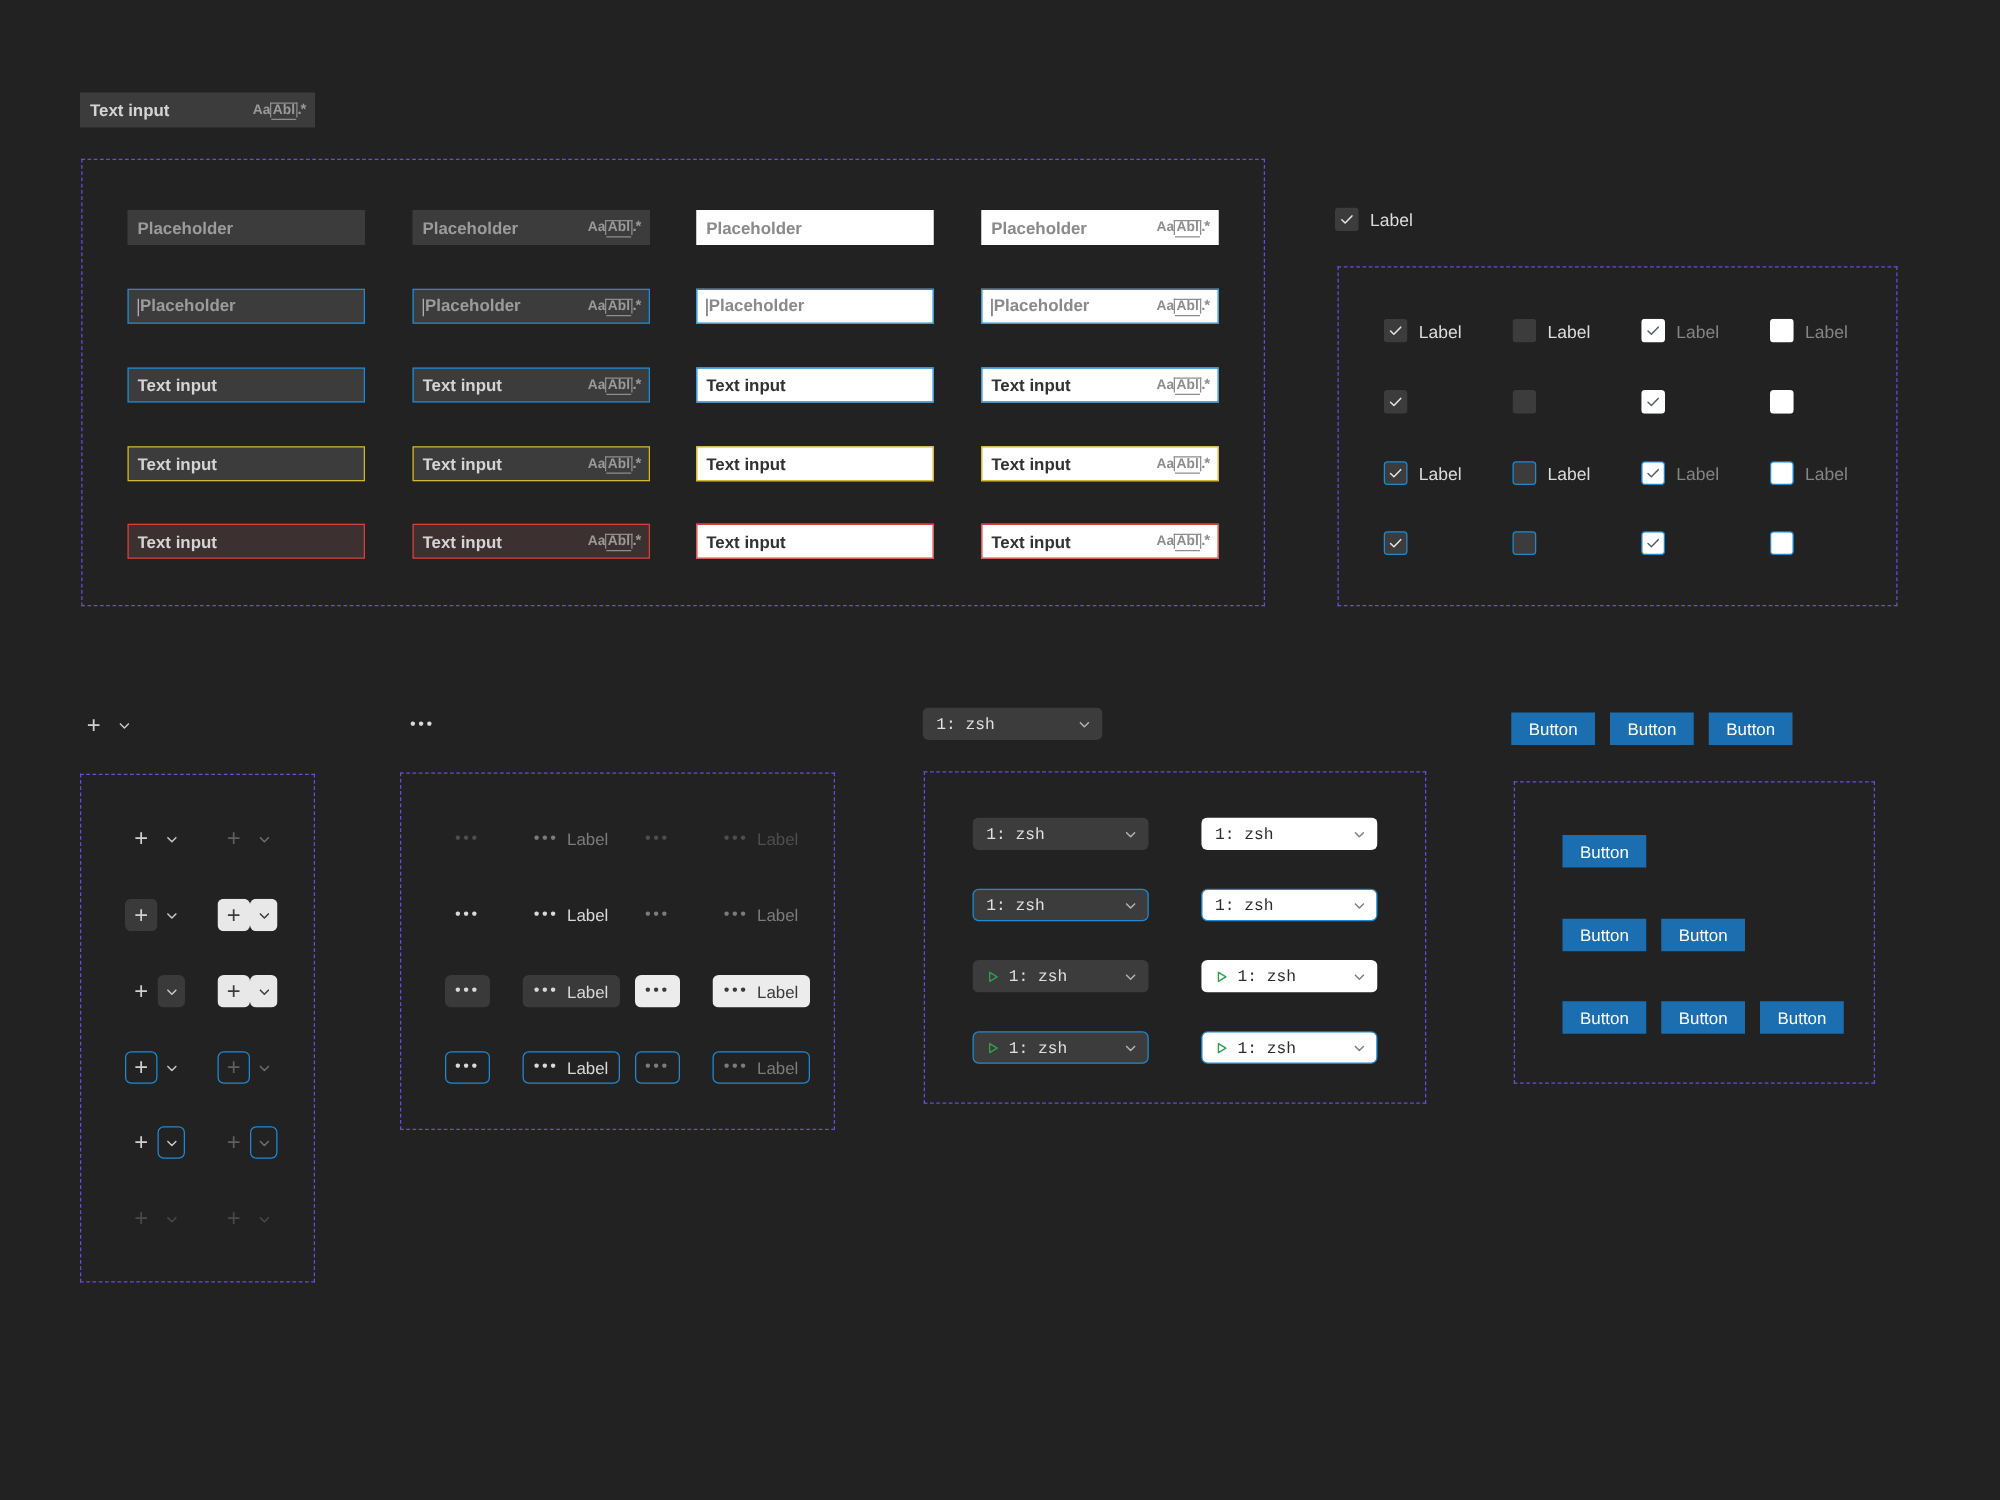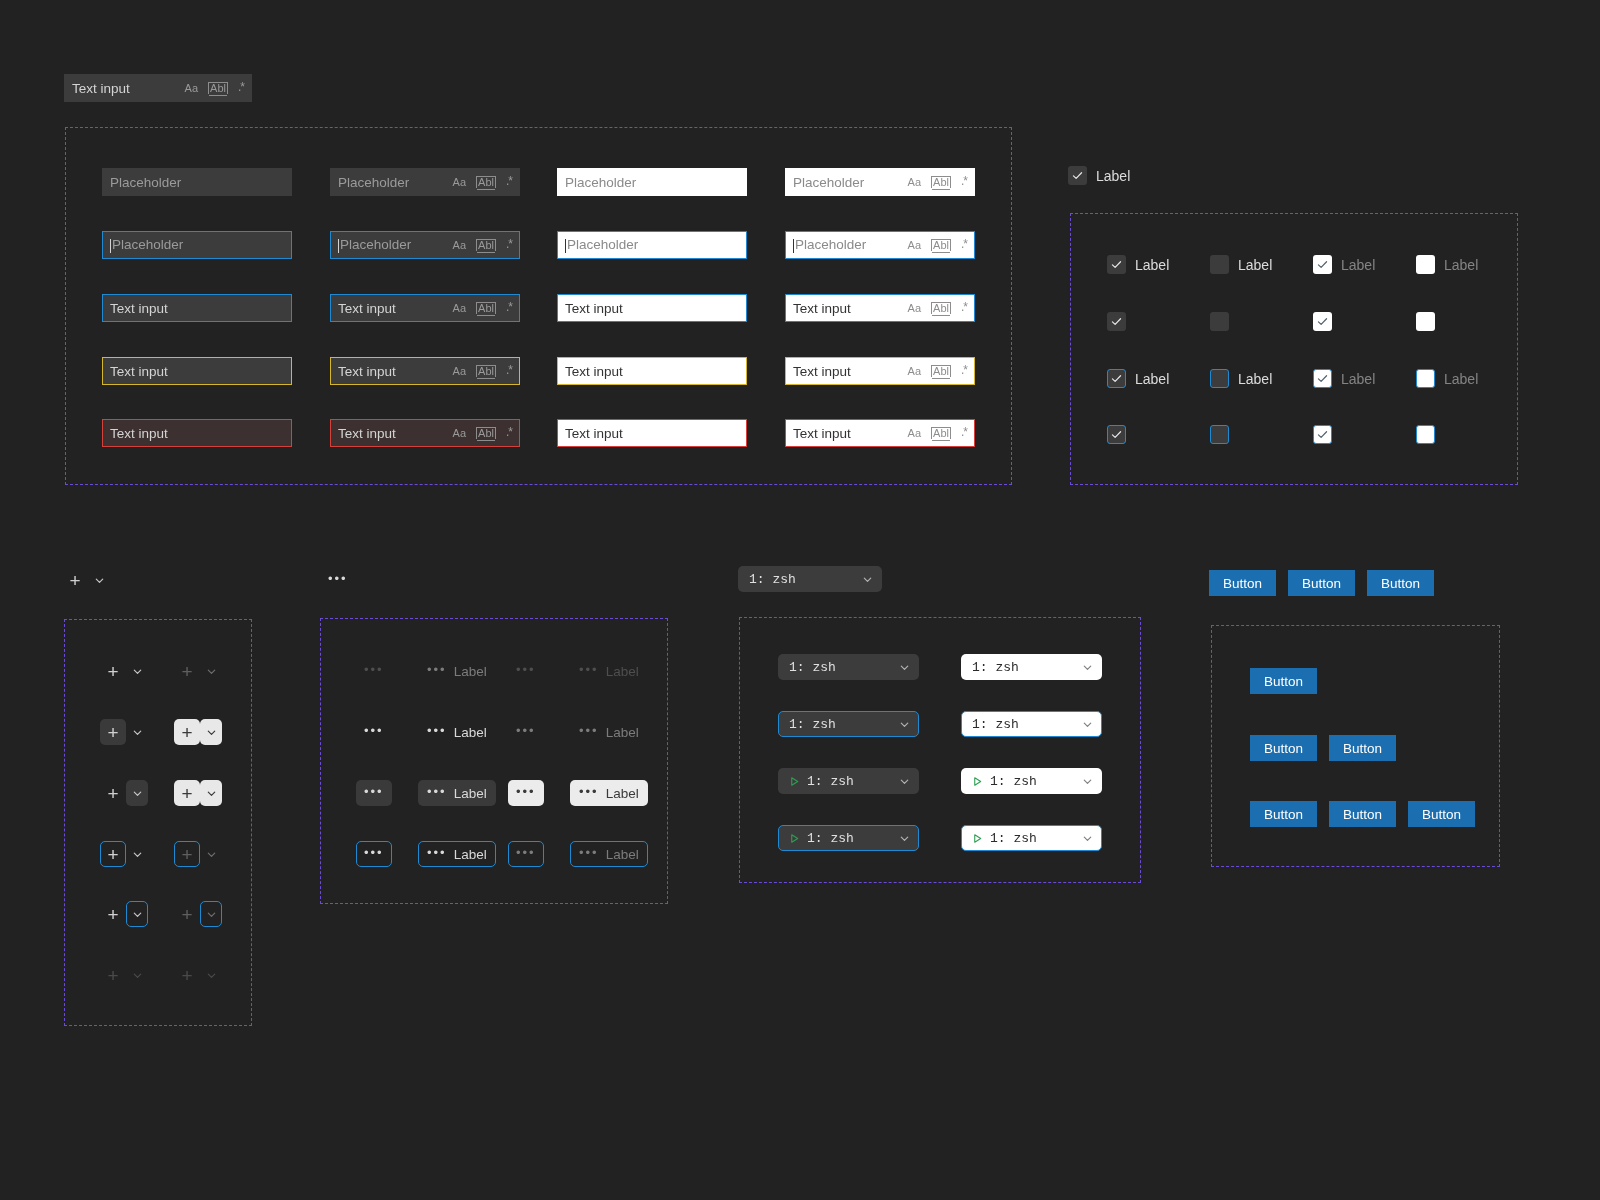--- a/index.html
+++ b/index.html
@@ -22,22 +22,22 @@
   
   .ti{
     box-sizing:border-box;
     height:28px;
     display:flex;align-items:center;
     padding:0 7px;
     font-size:13.5px;
     border:1px solid transparent;
     position:relative;
   }
-  .ti .txt{flex:1;white-space:nowrap;overflow:hidden;}
-  .ti .tools{display:flex;align-items:center;gap:10px;margin-left:8px;}
+  .ti .txt{flex:1;white-space:nowrap;overflow:hidden;font-weight:bold;}
+  .ti .tools{display:flex;align-items:center;margin-left:8px;font-weight:bold;}
 
   
   .ti.dark{background:#3c3c3c;color:#d4d4d4;}
   .ti.dark .txt.ph{color:#9b9b9b;}
   
   .ti.light{background:#ffffff;color:#333333;}
   .ti.light .txt.ph{color:#8a8a8a;}
 
   .ti.b-none{border-color:transparent;}
   .ti.b-blue{border-color:#1f8ad2;}

